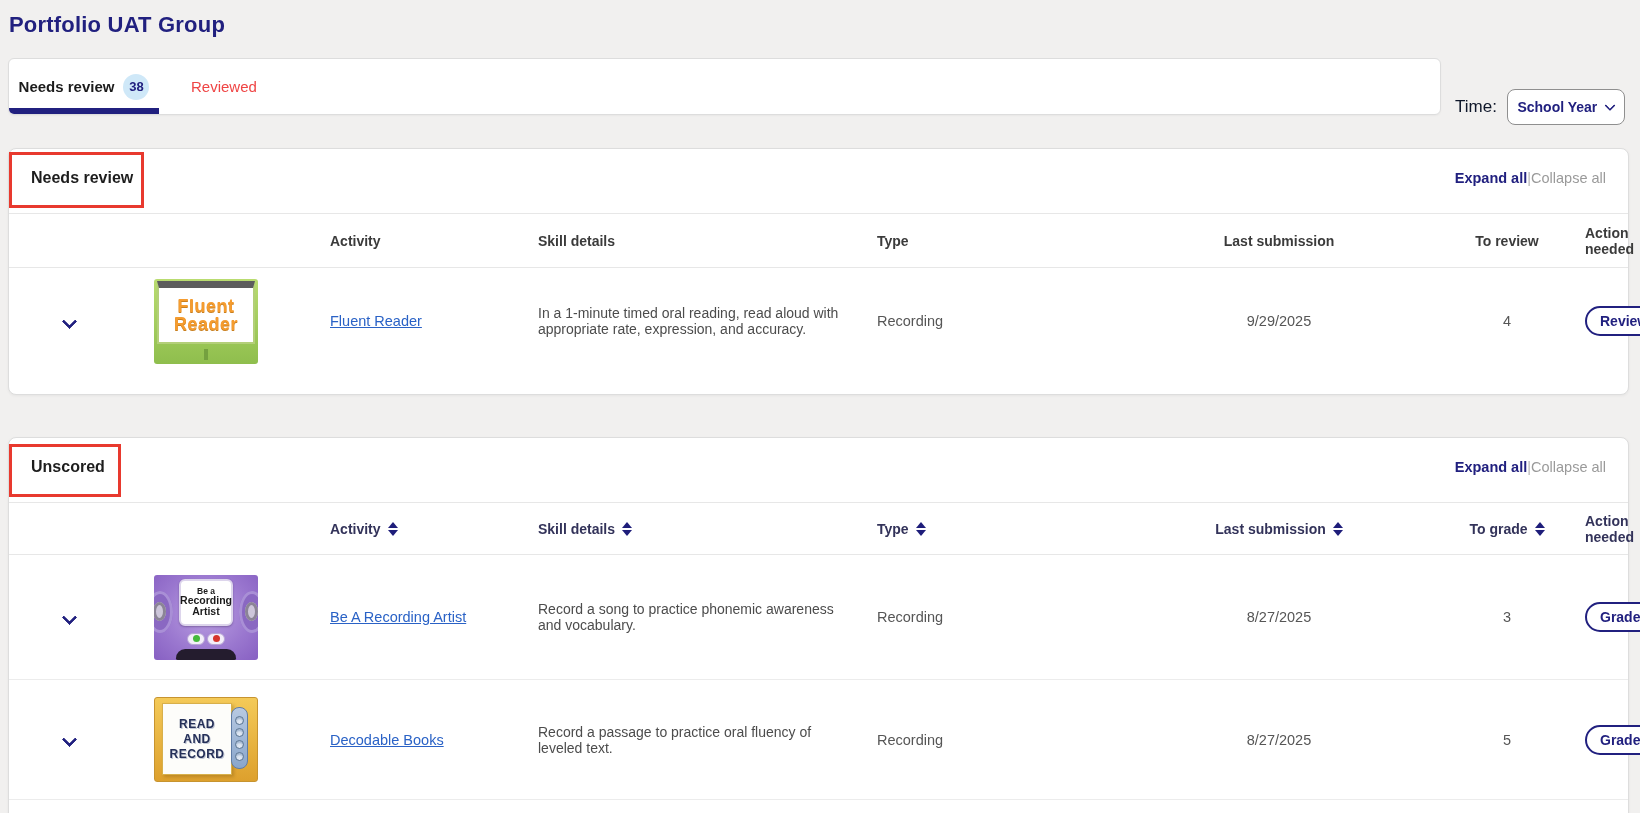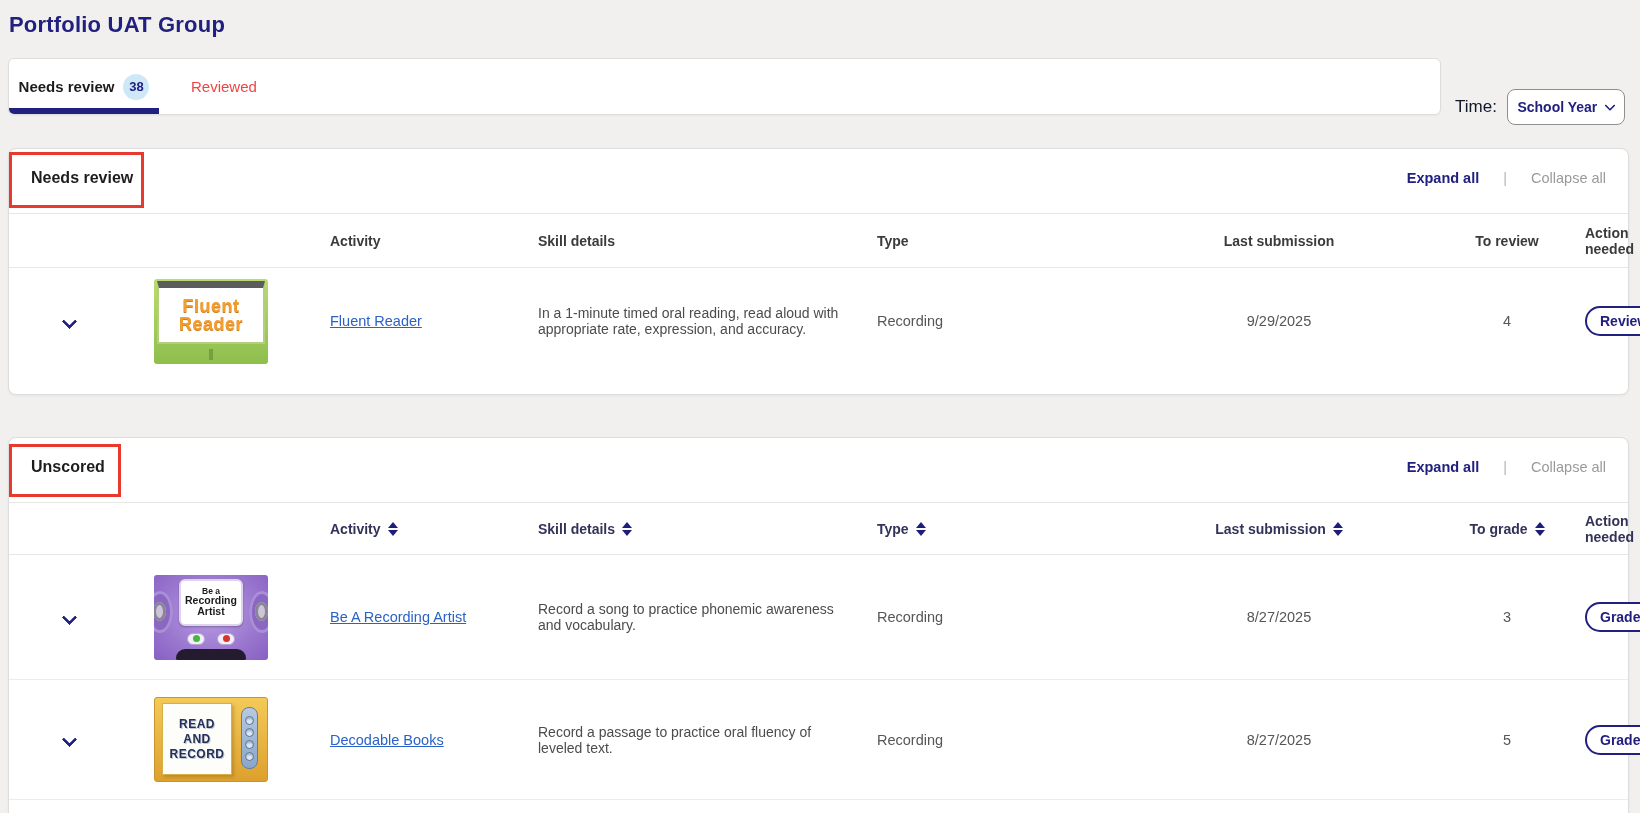--- a/index.html
+++ b/index.html
@@ -67,21 +67,21 @@
     position:absolute; left:22px; top:20px;
     font-size:16px; font-weight:700; color:#1d1d1d;
   }
   .annotation-box {
     position:absolute; border:3px solid #e8392e; pointer-events:none; z-index:5;
   }
   #annotation-needs-review { left:0; top:3px; width:135px; height:56px; }
   #annotation-unscored { left:0; top:6px; width:112px; height:53px; }
   .section-actions {
     position:absolute; top:21px; right:22px;
-    display:flex; align-items:center; gap:24px; font-size:14.5px;
+    display:flex; align-items:center; gap:0; font-size:14.5px;
   }
   .expand-all { color:#21207f; font-weight:700; cursor:pointer; }
   .action-sep { color:#b5b5b5; }
   .collapse-all { color:#9a9a9a; font-weight:400; cursor:default; }
   
   .grid-row {
     display:grid;
     grid-template-columns:133px 164px 196px 327px 270px 240px 162px 1fr;
     align-items:center;
     gap:12px;
@@ -113,21 +113,21 @@
   .cell-skill p { width:306px; font-size:14px; line-height:16px; color:#4c4c4c; }
   .cell-text { font-size:14.5px; color:#565656; }
   .cell-center { text-align:center; }
   .cell-count { padding-left:30px; }
   .action-btn {
     background:#fff; border:2px solid #21207f; border-radius:15px;
     color:#21207f; font-weight:700; font-size:14px;
     padding:5px 13px; cursor:pointer; font-family:inherit;
   }
   
-  .thumb { position:relative; width:114px; height:85px; border-radius:3px; overflow:hidden; flex:none;padding-left:34px; }
+  .thumb { position:relative; width:104px; height:85px; border-radius:3px; overflow:hidden; flex:none;padding-left:34px; }
   
   .thumb-fluent { background:linear-gradient(180deg,#b9dc70 0%,#8fbe4d 100%); }
   .tf-screen {
     position:absolute; left:3px; right:3px; top:2px; height:63px;
     background:#fff; border:2px solid #b3cf79; border-top:7px solid #5c5c5c;
     display:flex; flex-direction:column; align-items:center; justify-content:center; line-height:1;
   }
   .tf-word {
     color:#f59c2f; font-weight:800; font-size:18px; letter-spacing:0.5px;
     text-shadow:0 1px 0 #c97f1e;

